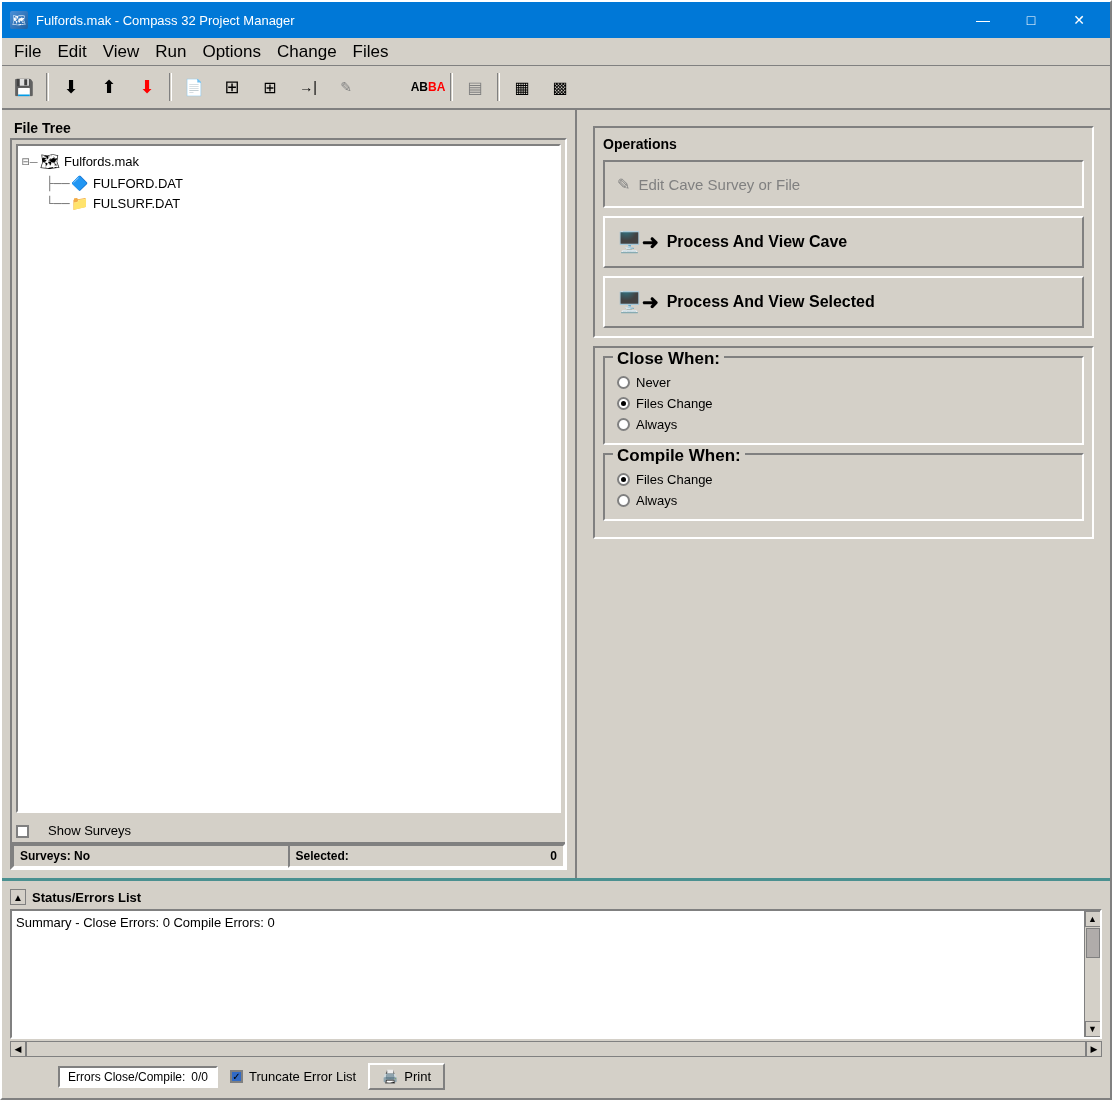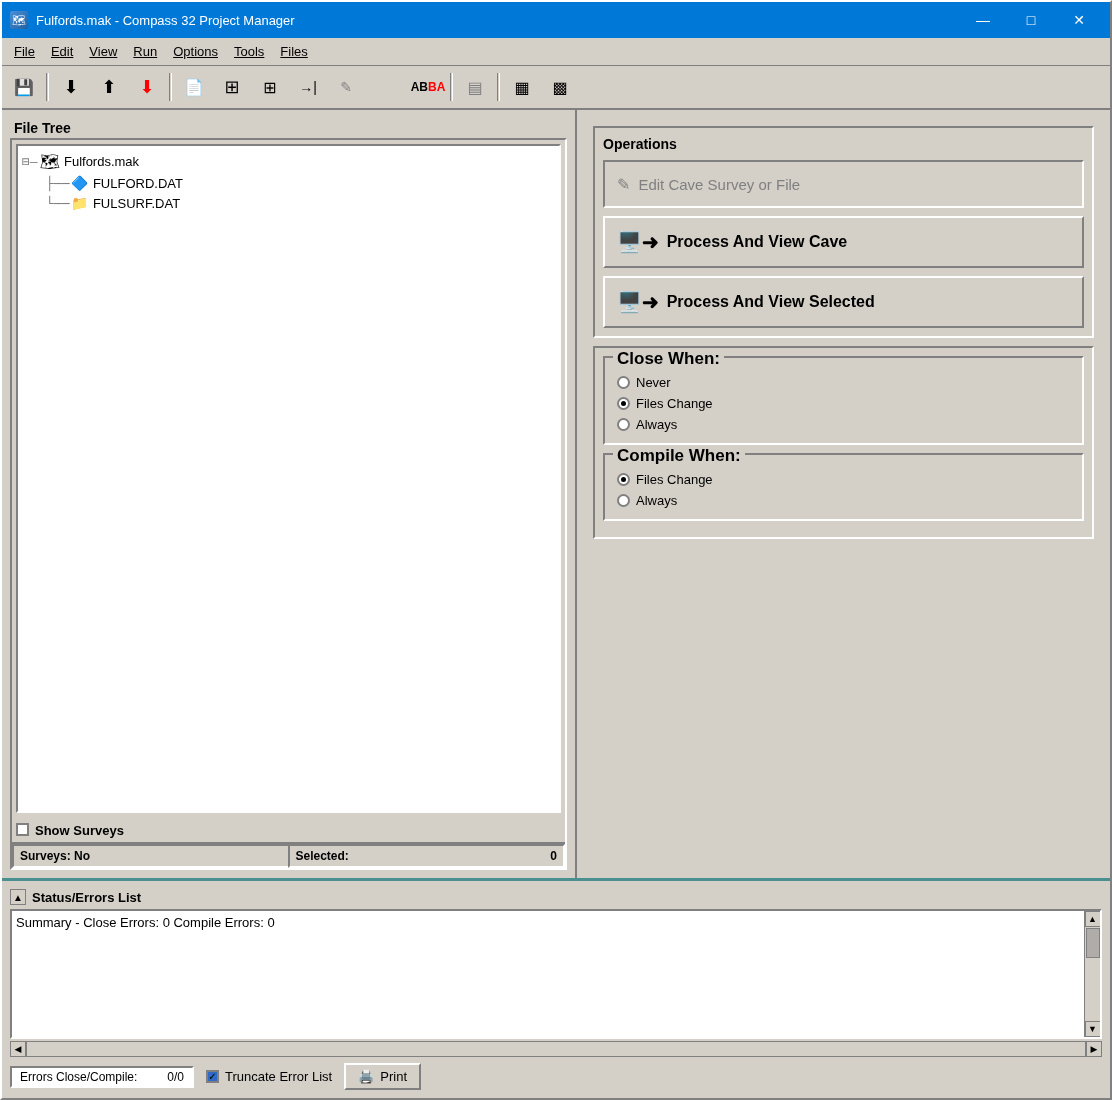--- a/index.html
+++ b/index.html
@@ -57,22 +57,21 @@
       background: #d4d0c8;
       display: flex;
       align-items: center;
       padding: 2px 4px;
       height: 28px;
       border-bottom: 1px solid #808080;
     }
     .menu-item {
       padding: 3px 8px;
       cursor: pointer;
-      font-size: 13px;
-      text-decoration: underline;
+      font-size: 17px;
     }
 
     
     .toolbar {
       background: #d4d0c8;
       display: flex;
       align-items: center;
       padding: 3px 4px;
       height: 44px;
       border-bottom: 2px solid #808080;
@@ -149,24 +148,23 @@
     }
     .tree-icon {
       margin-right: 4px;
       font-size: 14px;
     }
     .tree-icon-dat1 { color: #8030a0; }
     .tree-icon-dat2 { color: #c8a000; }
 
     .show-surveys-row {
       display: flex;
-      align-items: flex-start;
+      align-items: flex-end;
       padding: 6px 4px 4px 4px;
-      gap: 6px;
-      font-weight: bold;
+      gap: 19px;
     }
     .checkbox-custom {
       width: 13px; height: 13px;
       border: 2px solid #808080;
       background: white;
       display: flex; align-items: center; justify-content: center;
       cursor: pointer;
       font-size: 10px;
     }
 
@@ -380,24 +378,25 @@
       align-items: center;
       padding: 4px;
       gap: 12px;
     }
     .errors-field {
       background: white;
       border: 2px solid;
       border-color: #808080 white white #808080;
       padding: 2px 8px;
       font-size: 12px;
-      width: 184px;
+      width: 160px;
       display: flex;
       align-items: flex-end;
       gap: 4px;
+      margin-left: 48px;
     }
     .errors-value {
       margin-left: auto;
       font-size: 12px;
     }
     .footer-right {
       display: flex;
       align-items: center;
       gap: 12px;
     }
@@ -441,21 +440,21 @@
       <button class="title-btn close">✕</button>
     </div>
   </div>
 
   <div class="menu-bar">
     <div class="menu-item">File</div>
     <div class="menu-item">Edit</div>
     <div class="menu-item">View</div>
     <div class="menu-item">Run</div>
     <div class="menu-item">Options</div>
-    <div class="menu-item">Tools</div>
+    <div class="menu-item">Change</div>
     <div class="menu-item">Files</div>
   </div>
 
   <div class="toolbar">
     <button class="toolbar-btn">💾</button>
     <div class="toolbar-separator"></div>
     <button class="toolbar-btn" style="font-size:18px;">⬇</button>
     <button class="toolbar-btn" style="font-size:18px;">⬆</button>
     <button class="toolbar-btn" style="color:red; font-size:18px;">⬇</button>
     <div class="toolbar-separator"></div>

